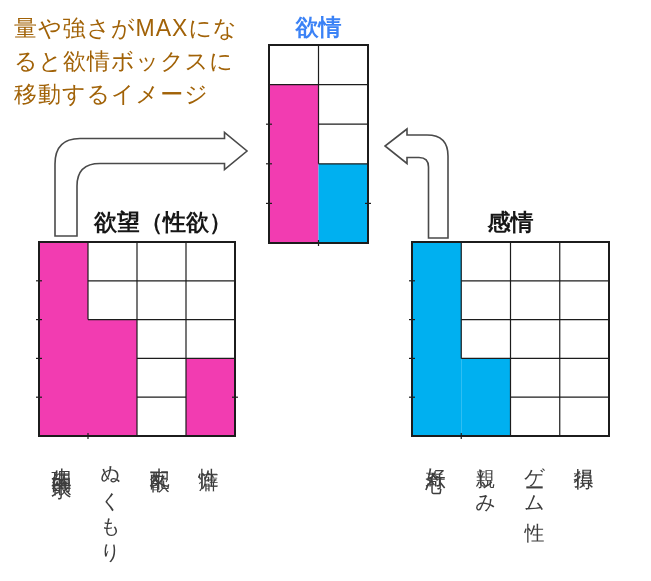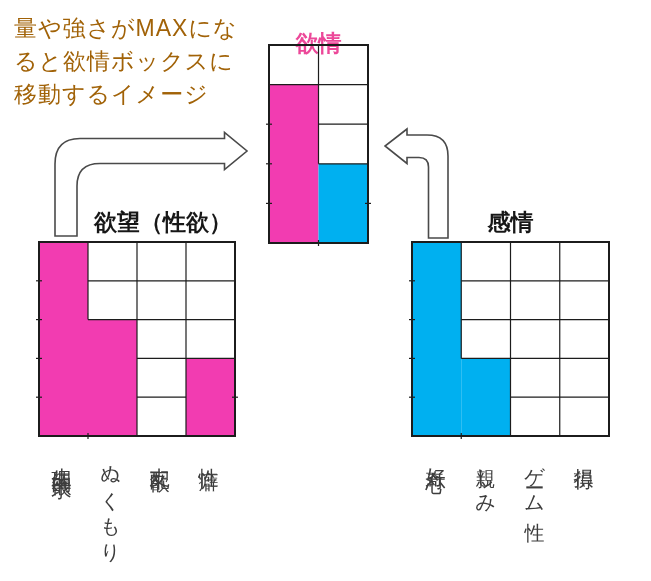--- a/index.html
+++ b/index.html
@@ -31,21 +31,21 @@
 </style>
 </head>
 <body>
 
 <div class="canvas">
 
   <div class="note" style="color: #a16207;">量や強さがMAXにな
 ると欲情ボックスに
 移動するイメージ</div>
 
-  <div class="title lust-title" style="color: #ec4899; margin-top: 16px;">欲情</div>
+  <div class="title lust-title" style="color: #3b82f6;">欲情</div>
   <div class="title desire-title" style="color: rgb(23, 23, 23);">欲望（性欲）</div>
   <div class="title emotion-title" style="color: rgb(23, 23, 23);">感情</div>
 
   <svg id="lust-grid" class="grid-svg" width="99" height="198" viewBox="0 0 99 198">
       <rect x="0" y="39.6" width="49.5" height="158.4" fill="#F23CB1"></rect>
       <rect x="49.5" y="118.80000000000001" width="49.5" height="79.2" fill="#00B0F0"></rect>
       <line x1="0" y1="39.6" x2="99" y2="39.6" stroke="#1c1c1c" stroke-width="1.2"></line>
       <line x1="49.5" y1="79.2" x2="99" y2="79.2" stroke="#1c1c1c" stroke-width="1.2"></line>
       <line x1="-3" y1="79.2" x2="3" y2="79.2" stroke="#1c1c1c" stroke-width="1.2"></line>
       <line x1="49.5" y1="118.80000000000001" x2="99" y2="118.80000000000001" stroke="#1c1c1c" stroke-width="1.2"></line>

